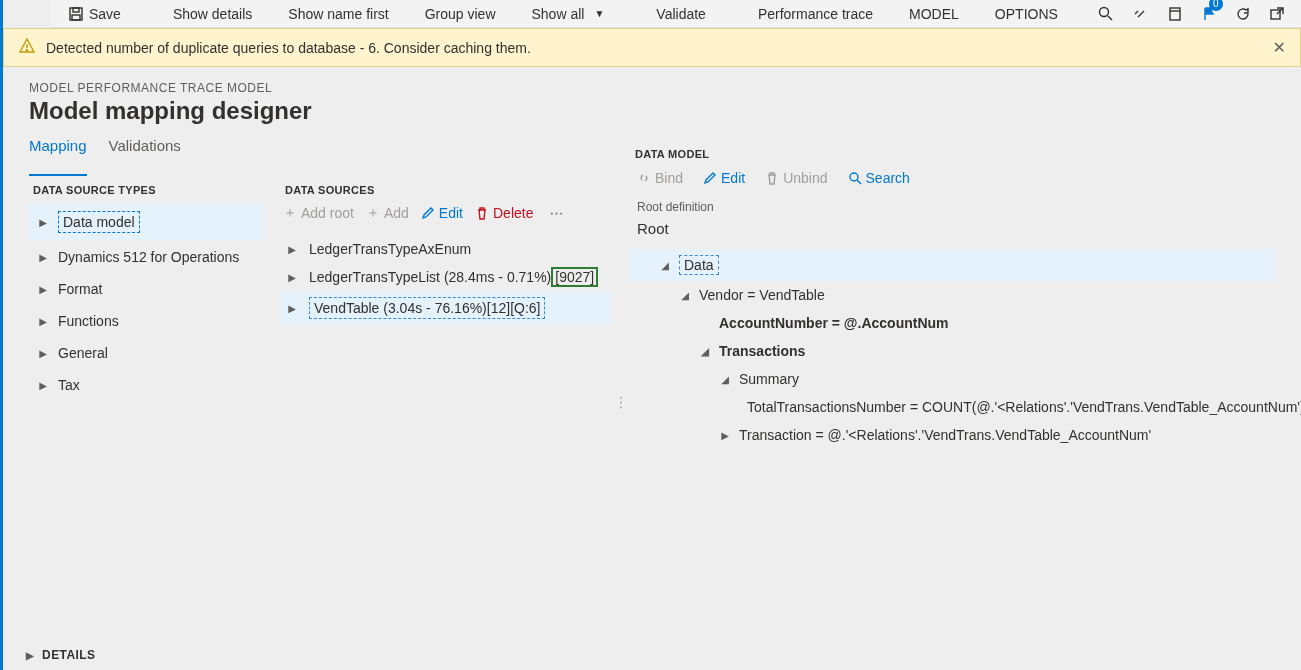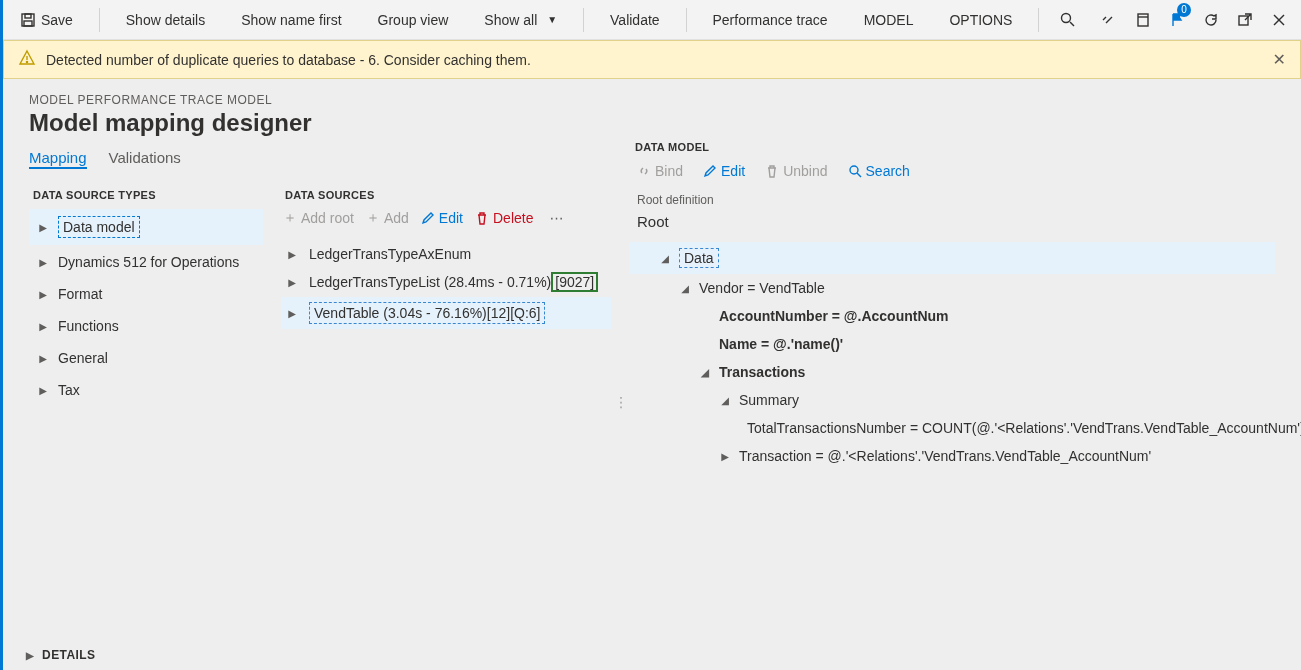--- a/index.html
+++ b/index.html
@@ -10,25 +10,26 @@
     background: #eeeeee;
     width: 1301px;
     height: 670px;
     overflow: hidden;
     border-left: 3px solid #0078d4;
   }
   
   .toolbar {
     display: flex;
     align-items: center;
-    height: 40px;
+    height: 28px;
     background: #f3f3f3;
     border-bottom: 1px solid #e1e1e1;
     padding: 0 6px;
     gap: 12px;
+    margin-left: 48px;
   }
   .tb-btn {
     display: inline-flex;
     align-items: center;
     height: 38px;
     padding: 0 12px;
     cursor: pointer;
     color: #323130;
     gap: 6px;
     white-space: nowrap;
@@ -54,29 +55,29 @@
     color: #323130;
   }
   .banner .warn-icon { color: #c19c00; }
   .banner .close { margin-left: auto; cursor: pointer; color: #605e5c; font-size: 16px; }
   
   .page-head { padding: 14px 26px 6px 26px; }
   .breadcrumb { font-size: 12px; letter-spacing: .5px; color: #605e5c; text-transform: uppercase; }
   .page-title { font-size: 24px; font-weight: 600; margin-top: 2px; }
   
   .tabs { display: flex; gap: 22px; padding: 6px 26px 8px 26px; }
-  .tab { color: #605e5c; cursor: pointer; padding-bottom: 1px; font-size: 15px; }
+  .tab { color: #605e5c; cursor: pointer; padding-bottom: 20px; font-size: 15px; }
   .tab.active { color: #0078d4; border-bottom: 2px solid #0078d4; }
   
   .cols { display: flex; padding: 0 14px 0 26px; gap: 18px; }
   .col { display: flex; flex-direction: column; }
   .col-dst { width: 234px; }
   .col-ds  { flex: 0 0 330px; min-width: 330px; }
   .col-dm  { flex: 1; min-width: 0; padding-right: 12px; }
-  .secthead { font-size: 11px; letter-spacing: .3px; font-weight: 600; color: #323130; margin: 12px 0 8px 4px; }
+  .secthead { font-size: 11px; letter-spacing: .3px; font-weight: 600; color: #323130; margin: 0 0 8px 4px; }
   
   .tree { display: flex; flex-direction: column; gap: 2px; }
   .tree-item {
     display: flex; align-items: center;
     padding: 6px 8px; cursor: pointer; gap: 10px;
     border: 1px solid transparent;
     color: #323130;
   }
   .tree-item .caret { font-size: 10px; color: #605e5c; width: 10px; text-align: center; }
   .tree-item.selected {
@@ -336,24 +337,20 @@
       </div>
       <div class="dm-row ind2">
         <span class="caret">◢</span>
         <span>Vendor = VendTable</span>
       </div>
       <div class="dm-row ind3">
         <span class="caret"></span>
         <span>AccountNumber = @.AccountNum</span>
       </div>
       <div class="dm-row ind3">
-        <span class="caret"></span>
-        <span>Name = @.'name()'</span>
-      </div>
-      <div class="dm-row ind3">
         <span class="caret">◢</span>
         <span>Transactions</span>
       </div>
       <div class="dm-row ind4">
         <span class="caret">◢</span>
         <span>Summary</span>
       </div>
       <div class="dm-row ind5">
         <span class="caret"></span>
         <span>TotalTransactionsNumber = COUNT(@.'&lt;Relations'.'VendTrans.VendTable_AccountNum')</span>

